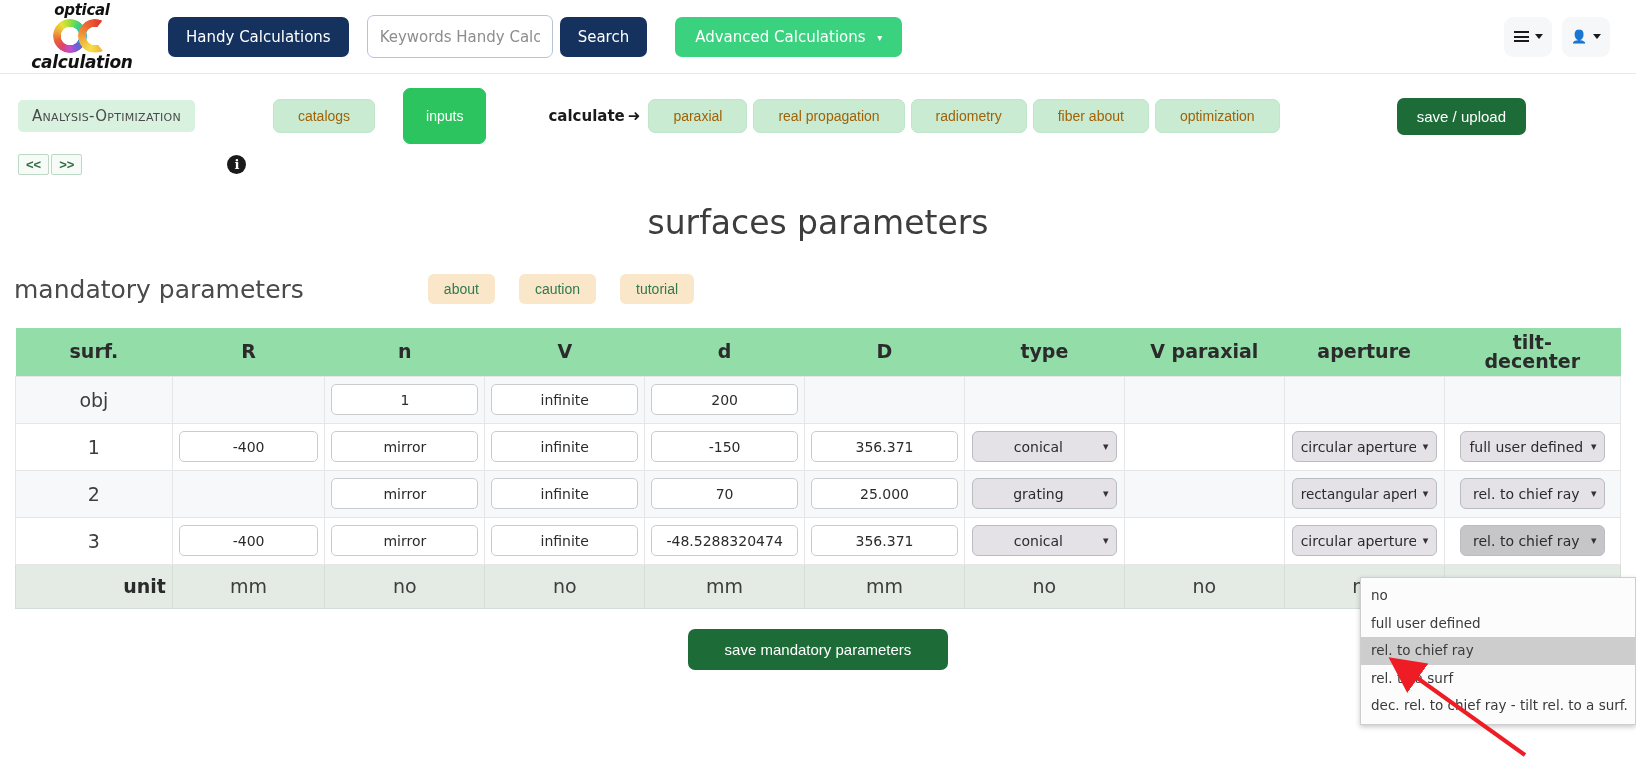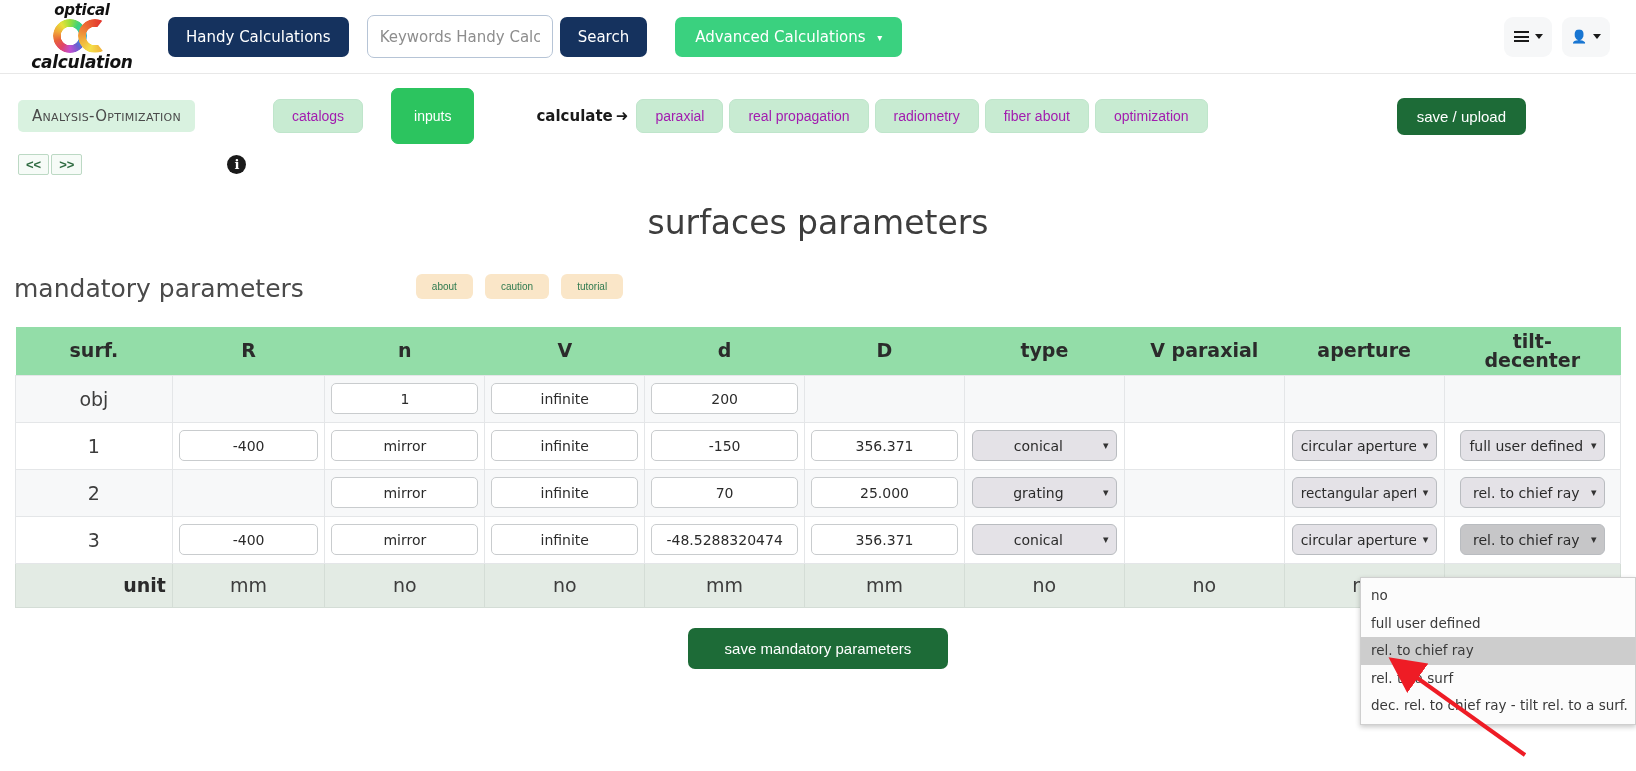--- a/index.html
+++ b/index.html
@@ -123,24 +123,24 @@
     color: #4a4a4a;
     border-radius: 5px;
     padding: 7px 14px;
     font-size: 15px;
     font-variant: small-caps;
     letter-spacing: 0.3px;
     white-space: nowrap;
   }
   .pill-lightgreen {
     background: #c8ebd2;
-    color: #a21caf;
+    color: #a16207;
     border: 1px solid #bfe5cb;
     border-radius: 7px;
-    padding: 8px 18px;
+    padding: 8px 24px;
     font-size: 14px;
     cursor: pointer;
     white-space: nowrap;
   }
   .pill-solidgreen {
     background: #2cc45f;
     color: #fff;
     border: 1px solid #2cc45f;
     border-radius: 7px;
     padding: 19px 22px;
@@ -193,35 +193,35 @@
 
   
   .page-title {
     text-align: center;
     font-size: 33px;
     color: #3d3d3d;
     font-weight: normal;
     margin: 28px 0 0 0;
   }
   .section-row {
-    display: flex; align-items: flex-start;
+    display: flex; align-items: flex-end;
     margin: 32px 0 0 14px;
-    gap: 12px;
+    gap: 24px;
   }
   .section-title {
     font-size: 25px; color: #4a4a4a; font-weight: normal;
     margin-right: 100px;
   }
   .pill-tan {
     background: #fae6c8;
     color: #2f7a4f;
     border: none;
     border-radius: 6px;
     padding: 7px 16px;
-    font-size: 10px;
+    font-size: 14px;
     cursor: pointer;
   }
 
   
   .tbl-wrap { margin: 24px 15px 0 15px; }
   table.params {
     width: 1606px;
     border-collapse: collapse;
     table-layout: fixed;
   }

